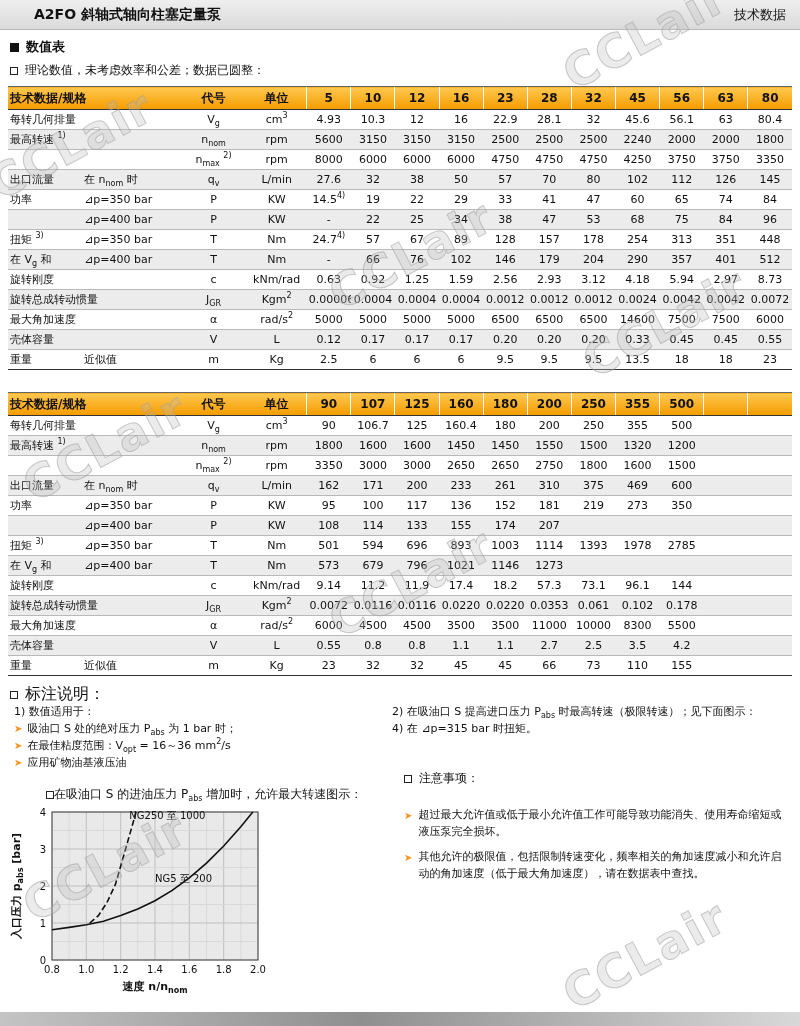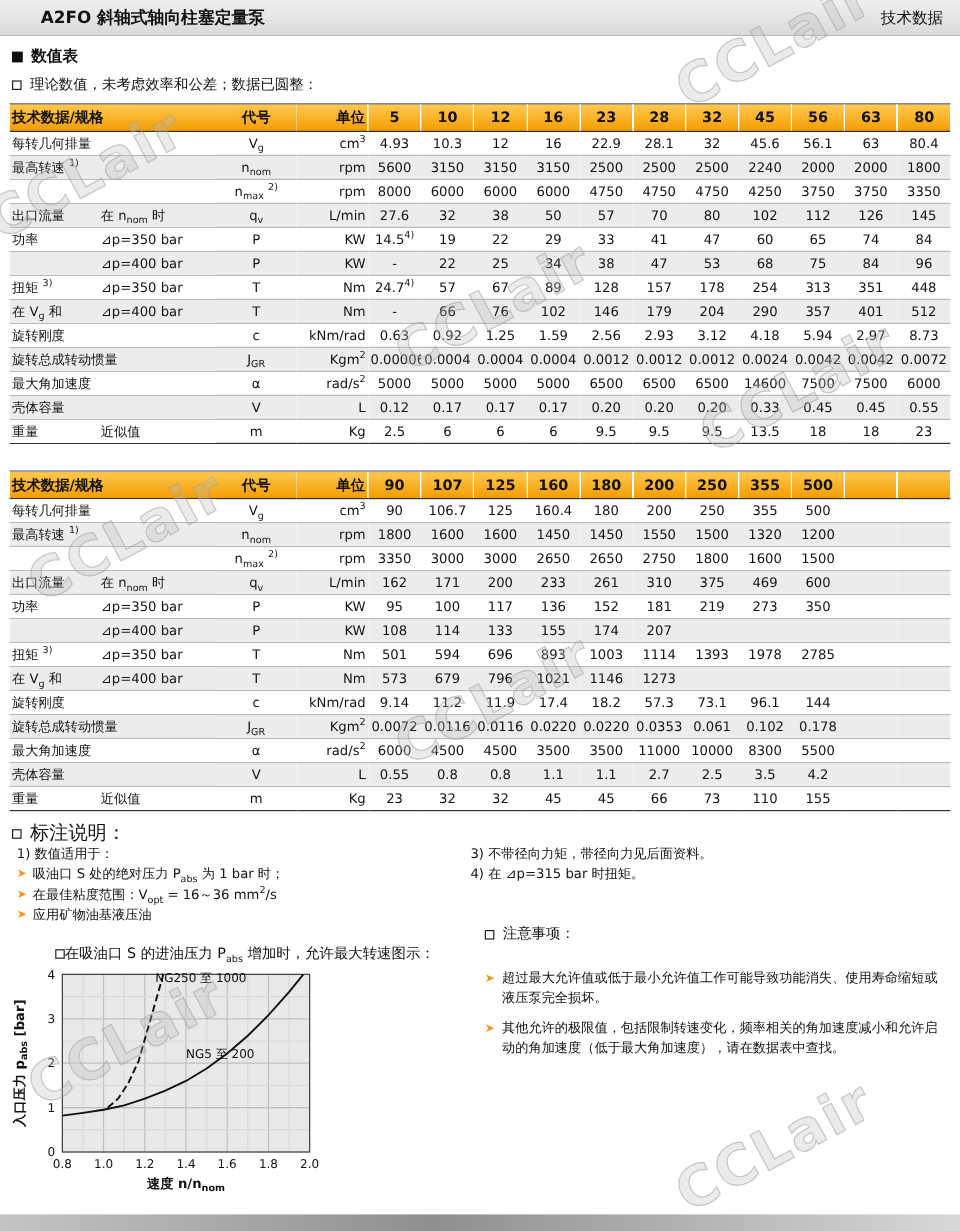--- a/index.html
+++ b/index.html
@@ -33,21 +33,21 @@
     background:linear-gradient(180deg,#ffc84f,#f49c00);
     border-top:1px solid #666;border-bottom:1px solid #333;}
   table.spec thead th.num{border-left:1px solid rgba(255,255,255,0.75);}
   table.spec td{border-bottom:1px solid #b9b9b9;background:#fff;}
   table.spec tbody tr:nth-child(even) td{background:#ececec;}
   table.spec tbody tr:last-child td{border-bottom:1px solid #333;}
   td.label,th.label{text-align:left;padding-left:5px;}
   td.label{position:relative;}
   td.label .sublbl{position:absolute;left:76px;top:0;line-height:20px;}
   td.code,th.code{text-align:center;}
-  td.unit,th.unit{text-align:right;padding-left:6px;}
+  td.unit,th.unit{text-align:center;padding-left:6px;}
   td.num{text-align:center;}
   sup{font-size:8px;vertical-align:super;line-height:0;}
   sub{font-size:8px;vertical-align:sub;line-height:0;}
 
   
   .notes-title{position:absolute;left:10px;top:684px;font-size:16px;display:flex;align-items:center;gap:7px;}
   .notes-col{position:absolute;top:703px;font-size:11px;line-height:17px;}
   .notes-left{left:14px;width:366px;}
   .notes-right{left:392px;width:400px;}
   .note-item{display:flex;gap:5px;align-items:flex-start;}
@@ -594,21 +594,21 @@
         <span class="arrow">➤</span>
         <span>在最佳粘度范围：V<sub>opt</sub> = 16～36 mm<sup>2</sup>/s</span>
       </div>
       <div class="note-item">
         <span class="arrow">➤</span>
         <span>应用矿物油基液压油</span>
       </div>
     </div>
   <div class="notes-col notes-right">
       <div class="note-item">
-        <span>3) 不带径向力矩，带径向力见后面资料。</span>
+        <span>2) 在吸油口 S 提高进口压力 P<sub>abs</sub> 时最高转速（极限转速）；见下面图示：</span>
       </div>
       <div class="note-item">
         <span>4) 在 ⊿p=315 bar 时扭矩。</span>
       </div>
     </div>
 
   <div class="chart-title">
     <span class="sq"></span>
     <span>在吸油口 S 的进油压力 P<sub>abs</sub> 增加时，允许最大转速图示：</span>
   </div>

